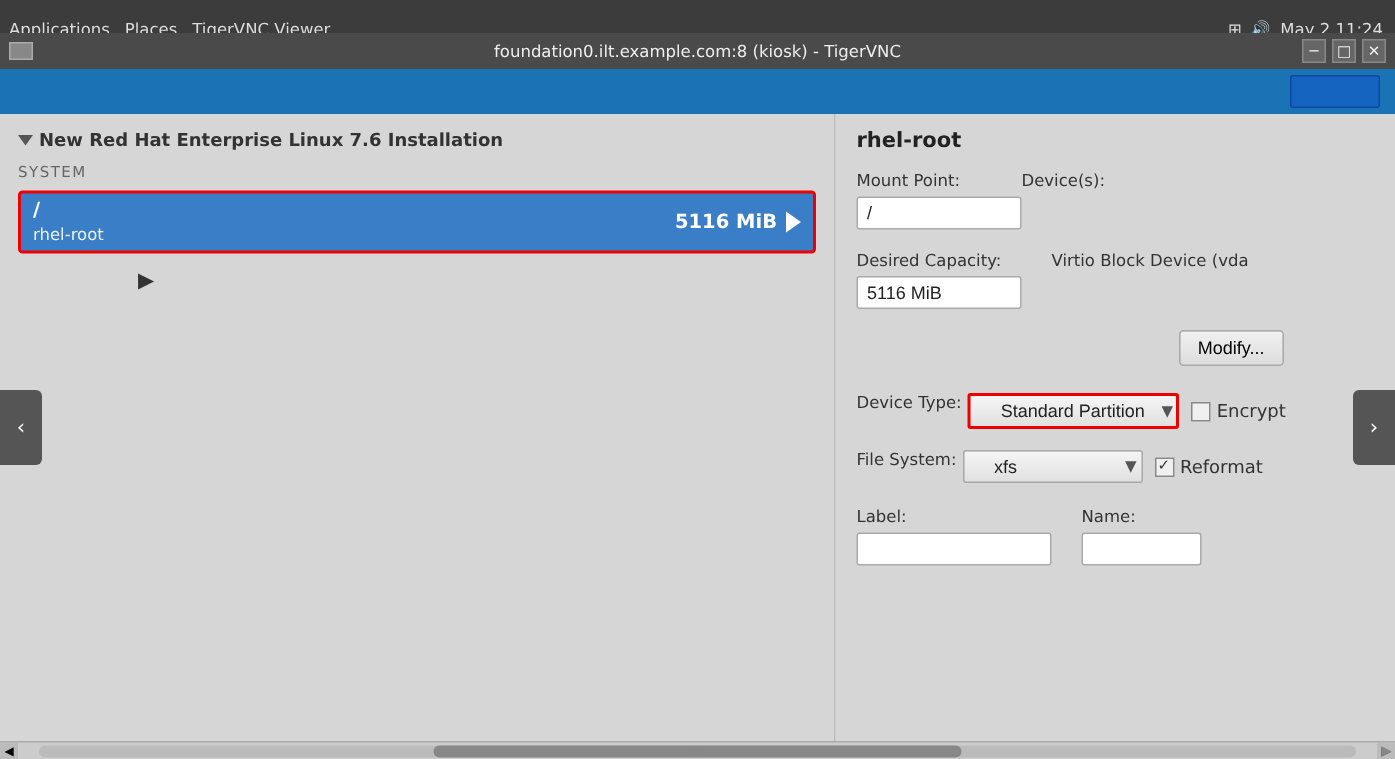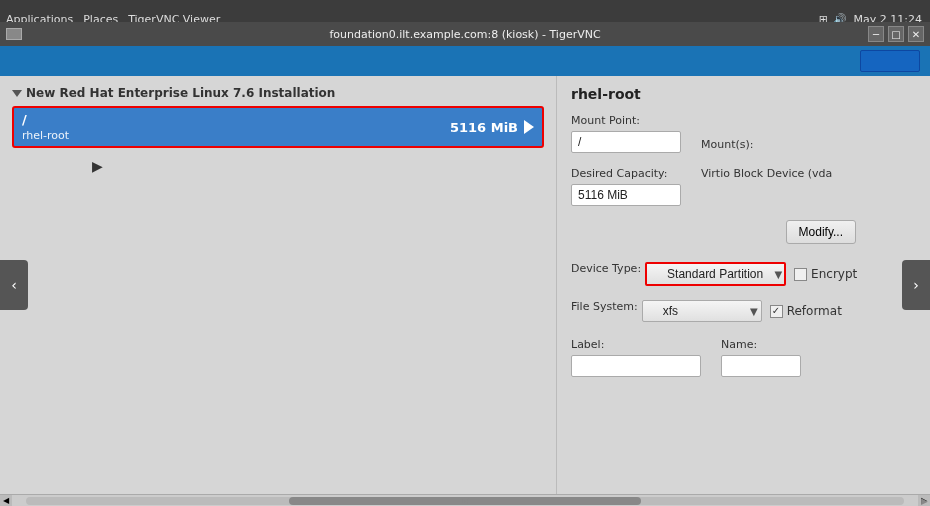--- a/index.html
+++ b/index.html
@@ -485,47 +485,48 @@
 
     <div class="installer-main">
 
       <div class="side-arrow-left">‹</div>
 
       <div class="left-panel">
         <div class="section-header">
           <span class="triangle-icon"></span>
           <span>New Red Hat Enterprise Linux 7.6 Installation</span>
         </div>
+        <div class="system-label">SYSTEM</div>
 
         <div class="partition-row">
           <div class="partition-row-left">
             <span class="partition-mount">/</span>
             <span class="partition-name">rhel-root</span>
           </div>
           <div class="partition-right">
             <span class="partition-size">5116 MiB</span>
             <span class="chevron-right"></span>
           </div>
         </div>
 
         <div style="margin-top:4px; margin-left:80px; font-size:14px; color:#333;">▶</div>
       </div>
 
       <div class="panel-divider"></div>
 
       <div class="right-panel">
         <div class="rhel-title">rhel-root</div>
 
-        <div style="display:flex; gap:20px;align-items:flex-end;">
+        <div style="display:flex; ">
           <div class="field-group">
             <div class="field-label">Mount Point:</div>
             <input class="field-input" type="text" value="/" style="">
           </div>
           <div class="field-group">
-            <div class="devices-label">Mount(s):</div>
+            <div class="devices-label">Device(s):</div>
           </div>
         </div>
 
         <div style="display:flex; gap:20px; align-items:flex-start;">
           <div class="field-group">
             <div class="field-label">Desired Capacity:</div>
             <input class="field-input" type="text" value="5116 MiB" style="">
           </div>
           <div style="margin-top:0px;">
             <div class="virtio-text">Virtio Block Device (vda</div>

